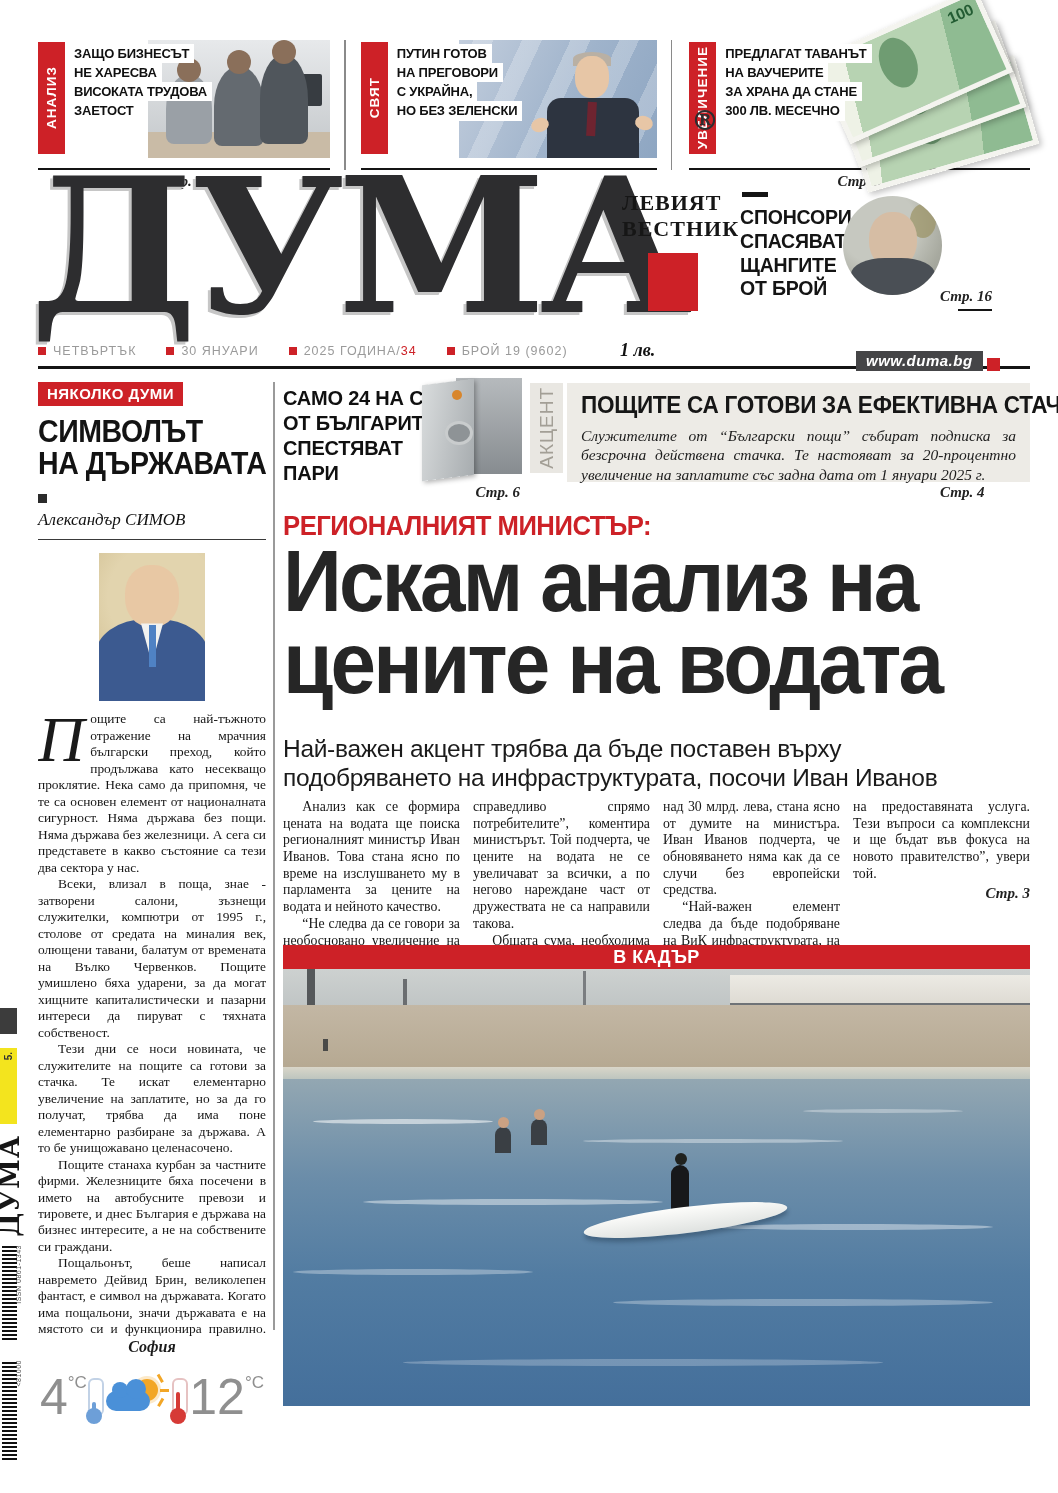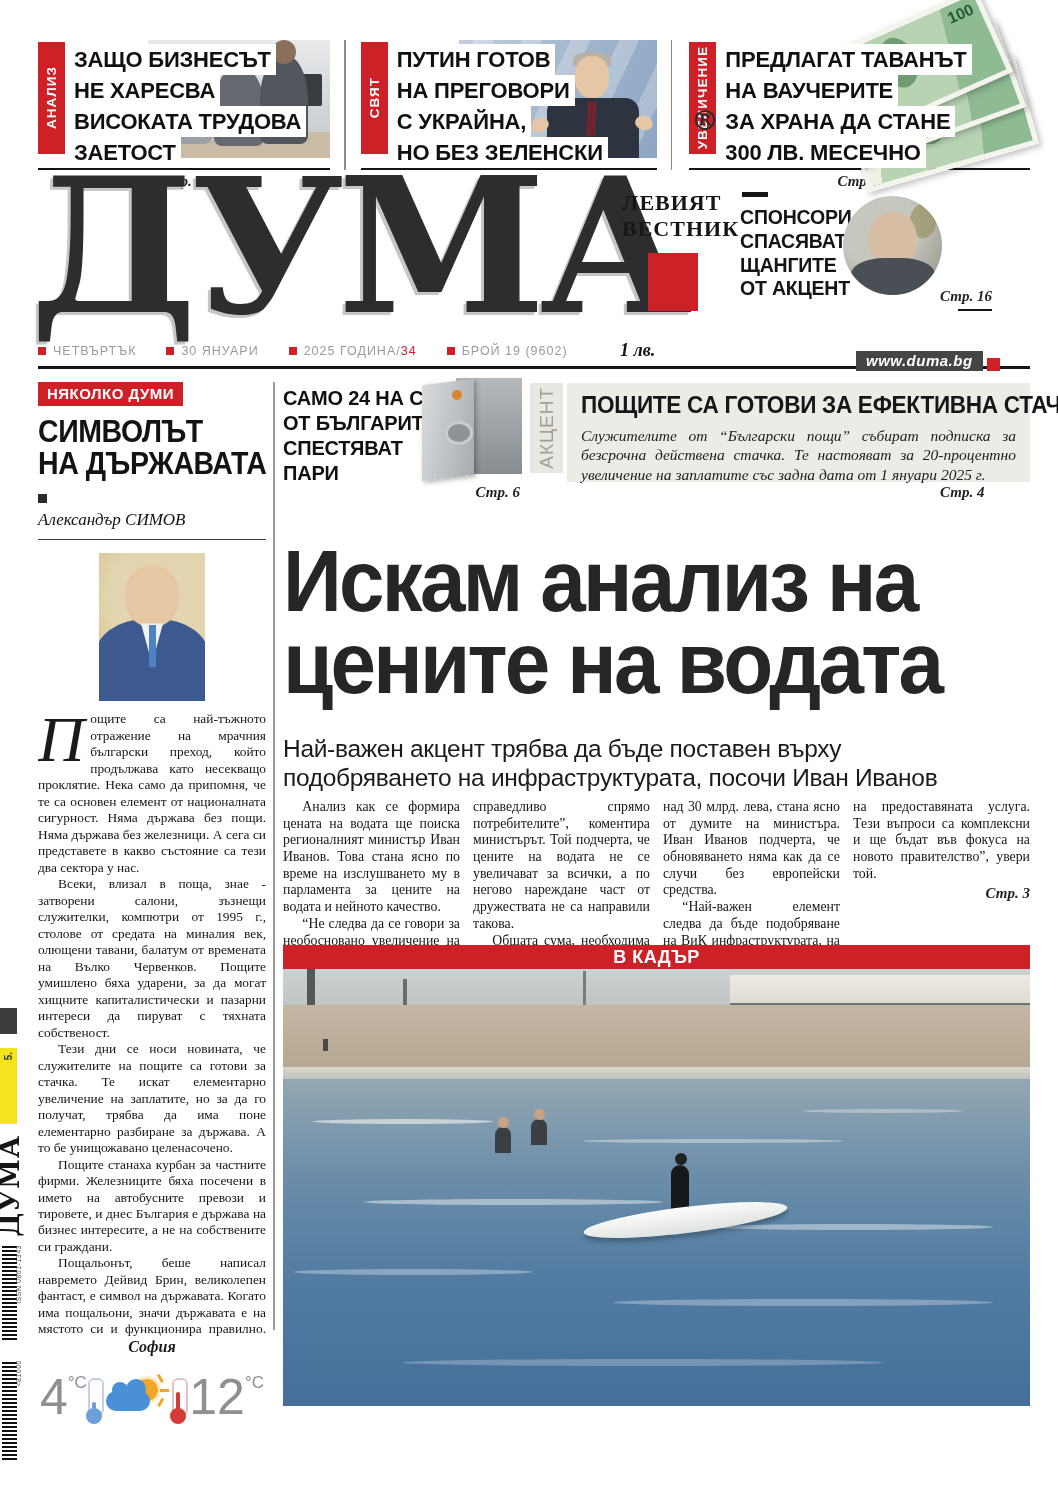--- a/index.html
+++ b/index.html
@@ -28,21 +28,21 @@
   .tz1{width:302px;}
   .tz2{width:306px;margin-left:15px;}
   .tz3{width:352px;margin-left:17px;}
   .tz-div{width:1.5px;background:#8a8a8a;height:130px;margin-left:14px;}
   .tz-top{position:relative;height:122px;}
   .t-tag{position:absolute;left:0;top:2px;width:27px;height:112px;background:#cd2127;
          display:flex;align-items:center;justify-content:center;}
   .t-tag span{writing-mode:vertical-rl;transform:rotate(180deg);color:#fff;font-weight:bold;
               font-size:13.5px;letter-spacing:1px;}
   .t-lines{position:absolute;left:33px;top:4px;z-index:3;}
-  .t-line{display:table;background:#fff;padding:1px 5px 1px 3px;font-size:22px;font-weight:bold;
+  .t-line{display:table;background:#fff;padding:1px 5px 1px 3px;font-size:13px;font-weight:bold;
           letter-spacing:-0.2px;line-height:1.32;color:#101010;}
   .t-rule{border-top:2.5px solid #141414;margin-top:6px;}
   .t-page{text-align:center;margin-top:3px;}
   .t-photo{position:absolute;top:0;overflow:hidden;z-index:1;}
 
   
   .ph-office{right:0;width:182px;height:118px;background:linear-gradient(#e7e9eb,#c3c7ca);}
   .ph-office .desk{position:absolute;bottom:0;width:100%;height:26px;background:#c9bba6;}
   .ph-office .mon{position:absolute;right:8px;top:34px;width:44px;height:32px;background:#373c41;border-radius:2px;}
   .ph-office .p{position:absolute;border-radius:50% 50% 8px 8px;}
@@ -321,21 +321,21 @@
   <div class="abs tagline">
     <div>ЛЕВИЯТ</div>
     <div>ВЕСТНИК</div>
   </div>
   <div class="abs logo-dot"></div>
   <div class="abs mh-dash"></div>
   <div class="abs mh-story">
     <div>СПОНСОРИ</div>
     <div>СПАСЯВАТ</div>
     <div>ЩАНГИТЕ</div>
-    <div>ОТ АКЦЕНТ</div>
+    <div>ОТ БРОЙ</div>
   </div>
   <div class="abs mh-circle">
     <div class="leaf"></div>
       <div class="head"></div>
       <div class="sh"></div>
   </div>
   <div class="abs mh-pageref pageref">
     <span>Стр. 16</span>
     <span class="u"></span>
   </div>
@@ -432,20 +432,21 @@
 
   <div class="abs akcent-label">
     <span>АКЦЕНТ</span>
   </div>
   <div class="abs akcent">
     <h3><span class="cond" style="transform:scaleX(0.96)">ПОЩИТЕ СА ГОТОВИ ЗА ЕФЕКТИВНА СТАЧКА</span></h3>
     <p>Служителите от “Български пощи” събират подписка за безсрочна действена стачка. Те настояват за 20-процентно увеличение на заплатите със задна дата от 1 януари 2025 г.</p>
   </div>
   <div class="abs akcent-page pageref">Стр. 4</div>
 
+  <div class="abs kicker"><span class="cond" style="transform:scaleX(0.95)">РЕГИОНАЛНИЯТ МИНИСТЪР:</span></div>
   <div class="abs subhead">Най-важен акцент трябва да бъде поставен върху подобряването на инфраструктурата, посочи Иван Иванов</div>
   <div class="abs headline">
     <span class="cond">Искам анализ на</span><br>
     <span class="cond">цените на водата</span>
   </div>
   <div class="abs mbody">
     <p>Анализ как се формира цената на водата ще поиска регионалният министър Иван Иванов. Това стана ясно по време на изслушването му в парламента за цените на водата и нейното качество.</p>
     <p>“Не следва да се говори за необосновано увеличение на цените на водата, но стои въпросът, доколко то е справедливо спрямо потребителите”, коментира министърът. Той подчерта, че цените на водата не се увеличават за всички, а по негово нареждане част от дружествата не са направили такова.</p>
     <p>Общата сума, необходима за модернизиране на инфраструктурата, възлиза на над 30 млрд. лева, стана ясно от думите на министъра. Иван Иванов подчерта, че обновяването няма как да се случи без европейски средства.</p>
     <p>“Най-важен елемент следва да бъде подобряване на ВиК инфраструктурата, на финансовото състояние на дружествата и на качеството на предоставяната услуга. Тези въпроси са комплексни и ще бъдат във фокуса на новото правителство”, увери той.</p>

